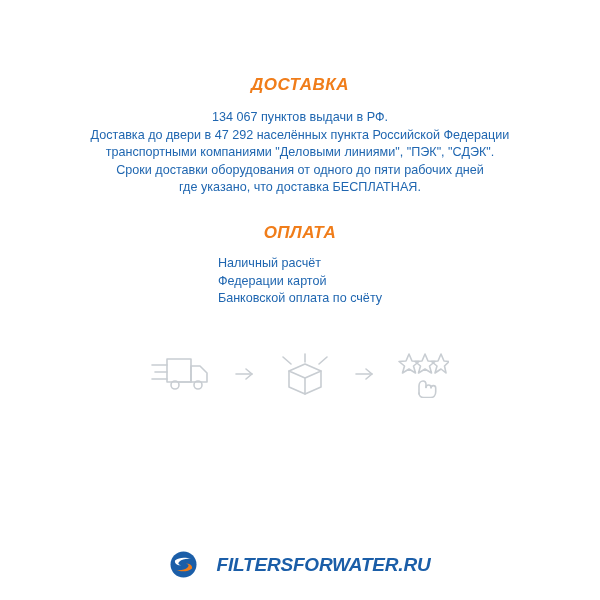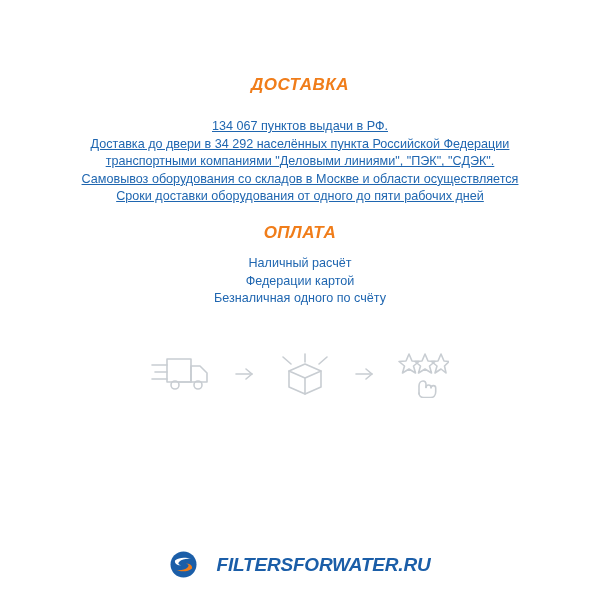--- a/index.html
+++ b/index.html
@@ -28,41 +28,40 @@
     font-weight: bold;
     font-style: italic;
     color: #f07d1a;
     letter-spacing: 0.5px;
     text-align: center;
   }
   #delivery-title {
     margin-top: 75px;
   }
   .body-text {
-    margin-top: 23px;
+    margin-top: 14px;
     font-size: 12.6px;
     line-height: 17.6px;
     color: #1f66b0;
     text-align: center;
     width: 560px;
-    text-decoration: underline;
   }
   .body-text .line {
     display: block;
     white-space: nowrap;
   }
   #payment-title {
-    margin-top: 17px;
+    margin-top: 26px;
   }
   .payment-list {
     margin-top: 12px;
     font-size: 12.6px;
     line-height: 17.6px;
     color: #1f66b0;
-    text-align: center;
+    text-align: left;
   }
   .payment-list .line {
     display: block;
   }
   .icon-row {
     margin-top: 42px;
     display: flex;
     align-items: center;
     justify-content: center;
     gap: 22px;
@@ -100,32 +99,32 @@
 </style>
 </head>
 <body>
 
 <div class="page">
 
   <div class="section-title" id="delivery-title">ДОСТАВКА</div>
 
   <div class="body-text">
     <span class="line">134 067 пунктов выдачи в РФ.</span>
-    <span class="line">Доставка до двери в 34 292 населённых пункта Российской Федерации</span>
+    <span class="line">Доставка до двери в 47 292 населённых пункта Российской Федерации</span>
     <span class="line">транспортными компаниями "Деловыми линиями", "ПЭК", "СДЭК".</span>
-    <span class="line">Самовывоз оборудования со складов в Москве и области осуществляется</span>
     <span class="line">Сроки доставки оборудования от одного до пяти рабочих дней</span>
+    <span class="line">где указано, что доставка БЕСПЛАТНАЯ.</span>
   </div>
 
   <div class="section-title" id="payment-title">ОПЛАТА</div>
 
   <div class="payment-list">
     <span class="line">Наличный расчёт</span>
     <span class="line">Федерации картой</span>
-    <span class="line">Безналичная одного по счёту</span>
+    <span class="line">Банковской оплата по счёту</span>
   </div>
 
   <div class="icon-row">
 
     <span>
       <svg width="62" height="44" viewBox="0 0 62 44" fill="none" stroke="#c8cdd2" stroke-width="1.6" stroke-linecap="round" stroke-linejoin="round">
         <line x1="1" y1="13" x2="16" y2="13"></line>
         <line x1="4" y1="20" x2="16" y2="20"></line>
         <line x1="1" y1="27" x2="16" y2="27"></line>
         <path d="M16 7 h24 v23 h-24 z"></path>

